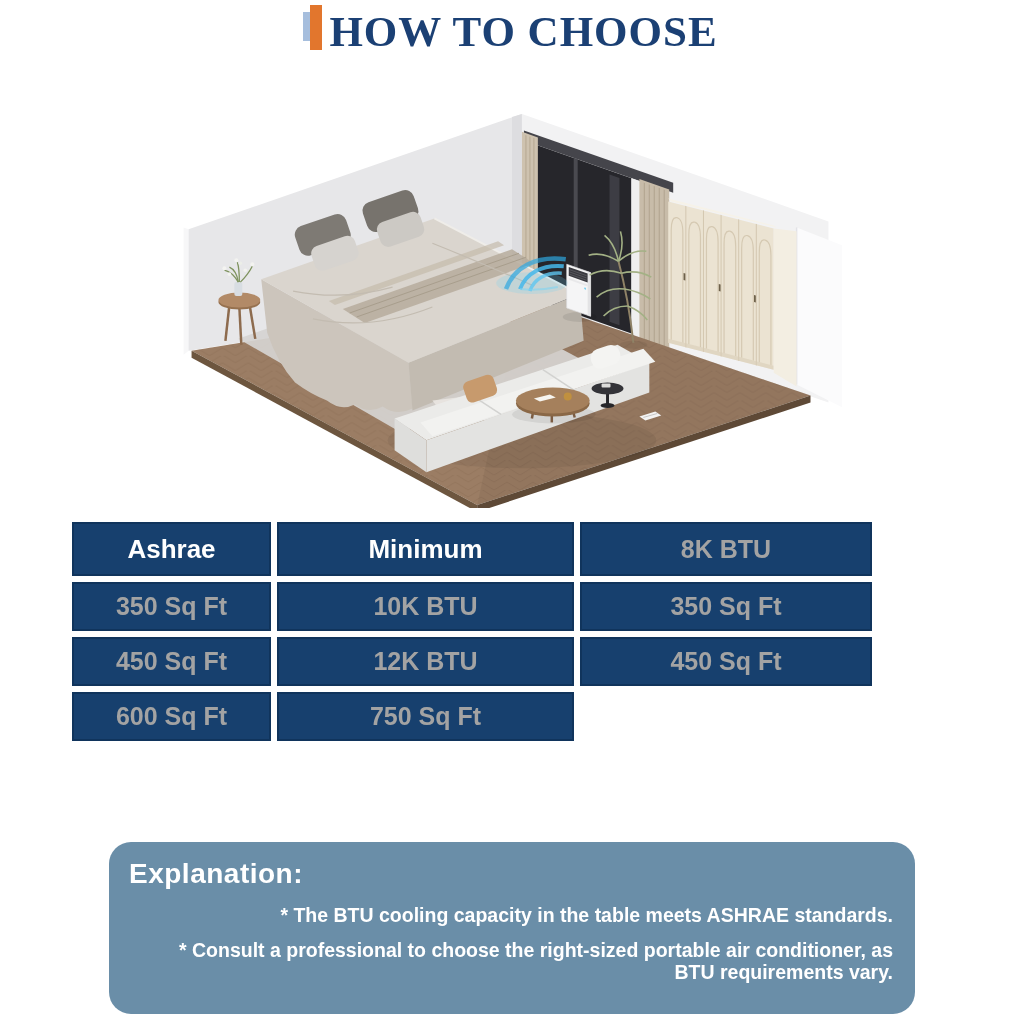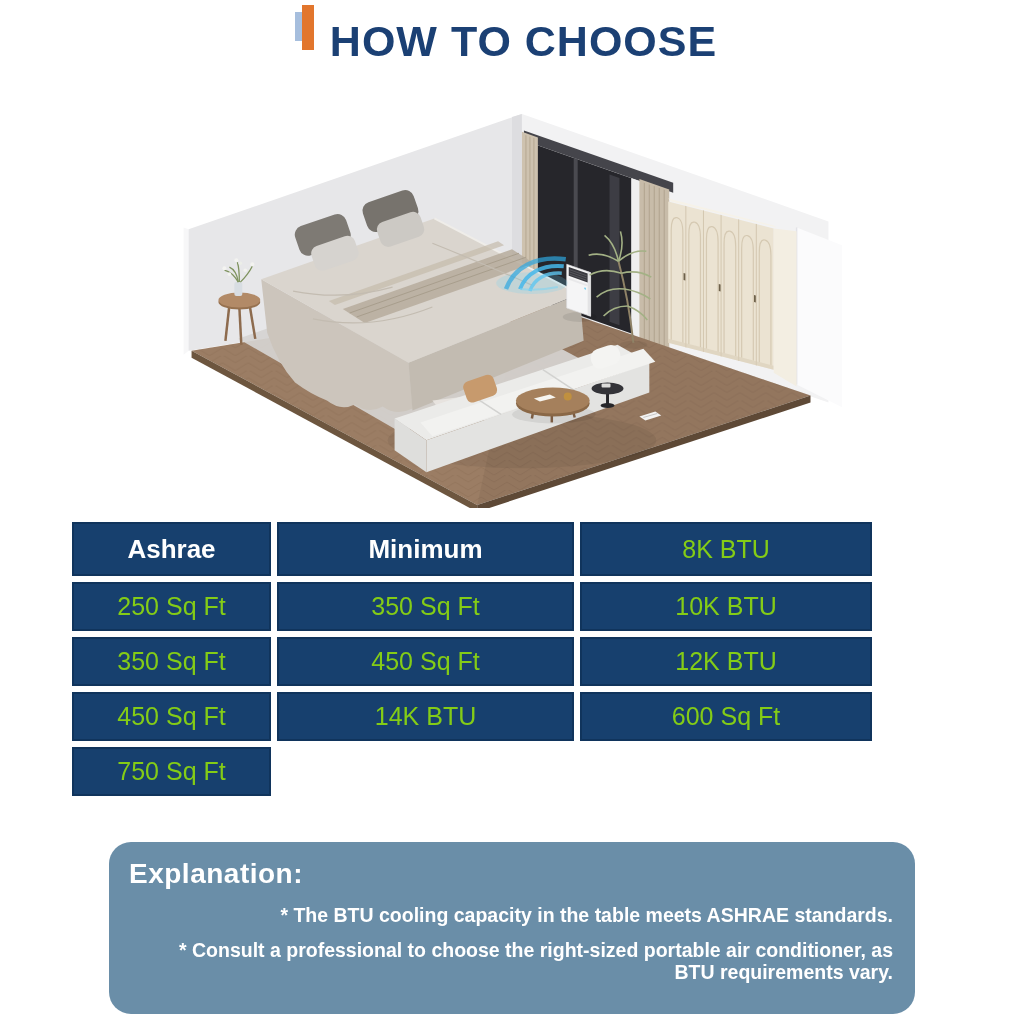--- a/index.html
+++ b/index.html
@@ -9,39 +9,39 @@
   }
   
   .title-wrap{
     display:flex;justify-content:center;align-items:flex-start;
     padding-top:4px;height:54px;
   }
   .accent{position:relative;width:20px;height:50px;margin-right:3px;flex:0 0 auto;}
   .accent .bar-blue{position:absolute;left:0;top:8px;width:7px;height:29px;background:#a6bedd;}
   .accent .bar-orange{position:absolute;left:7px;top:1px;width:12px;height:45px;background:#e2762d;}
   h1.page-title{
-    margin:12px;font-size:43px;line-height:50px;font-weight:bold;
-    color:#1b4074;letter-spacing:1px;
+    margin:3px;font-size:43px;line-height:50px;font-weight:bold;
+    color:#1b4074;letter-spacing:1px;font-family:Liberation Serif, serif;
   }
   
   .room{width:660px;height:406px;margin:44px auto 0;}
   .room svg{display:block;width:100%;height:100%;}
   
   .btu-table{
     display:grid;
     grid-template-columns:199px 297px 292px;
     grid-template-rows:54px 49px 49px 49px 49px;
     gap:6px;
     width:880px;margin:14px auto 0;
   }
   .btu-table .cell{
     background:#17406e;
     box-shadow:inset 0 0 0 2px rgba(8,34,64,.40);
     display:flex;align-items:center;justify-content:center;
-    color:#84cc16;font-size:25px;font-weight:normal;
+    color:#a3a3a3;font-size:25px;font-weight:bold;
   }
   .btu-table .head{color:#ffffff;font-weight:bold;font-size:26px;}
   
   .explain{
     width:806px;min-height:172px;margin:46px auto 0;
     background:#6a8ea8;border-radius:22px;
     padding:14px 22px 10px 20px;box-sizing:border-box;color:#ffffff;
   }
   .explain h2{margin:2px 0 15px 0;font-size:28px;font-weight:bold;letter-spacing:0.5px;}
   .explain .bullet{
@@ -245,31 +245,29 @@
     <line x1="462" y1="317" x2="476" y2="313" stroke="#bbbbbb" stroke-width="0.8"></line>
   </g>
 </svg>
 </div>
 
 <div class="btu-table">
   <div class="cell head">Ashrae</div>
   <div class="cell head">Minimum</div>
 
   <div class="cell">8K BTU</div>
-  <div class="cell">250 Sq Ft</div>
   <div class="cell">350 Sq Ft</div>
 
   <div class="cell">10K BTU</div>
   <div class="cell">350 Sq Ft</div>
   <div class="cell">450 Sq Ft</div>
 
   <div class="cell">12K BTU</div>
   <div class="cell">450 Sq Ft</div>
 
-  <div class="cell">14K BTU</div>
   <div class="cell">600 Sq Ft</div>
   <div class="cell">750 Sq Ft</div>
 </div>
 
 <div class="explain">
   <h2>Explanation:</h2>
   <div class="bullet">* The BTU cooling capacity in the table meets ASHRAE standards.</div>
   <div class="bullet">* Consult a professional to choose the right-sized portable air conditioner, as  BTU requirements vary.</div>
 </div>
 

